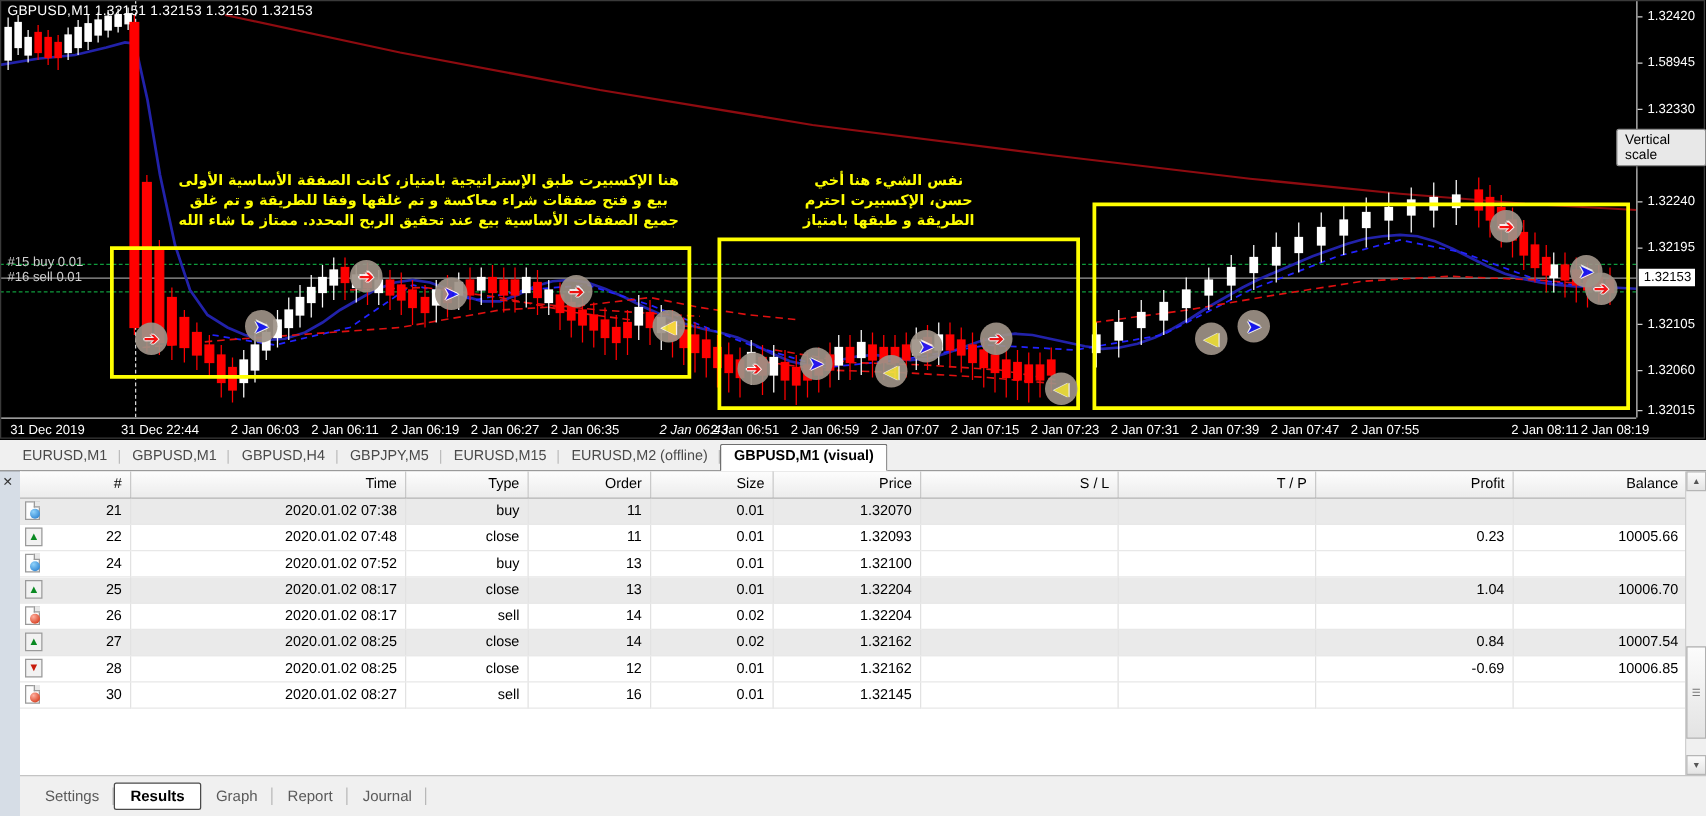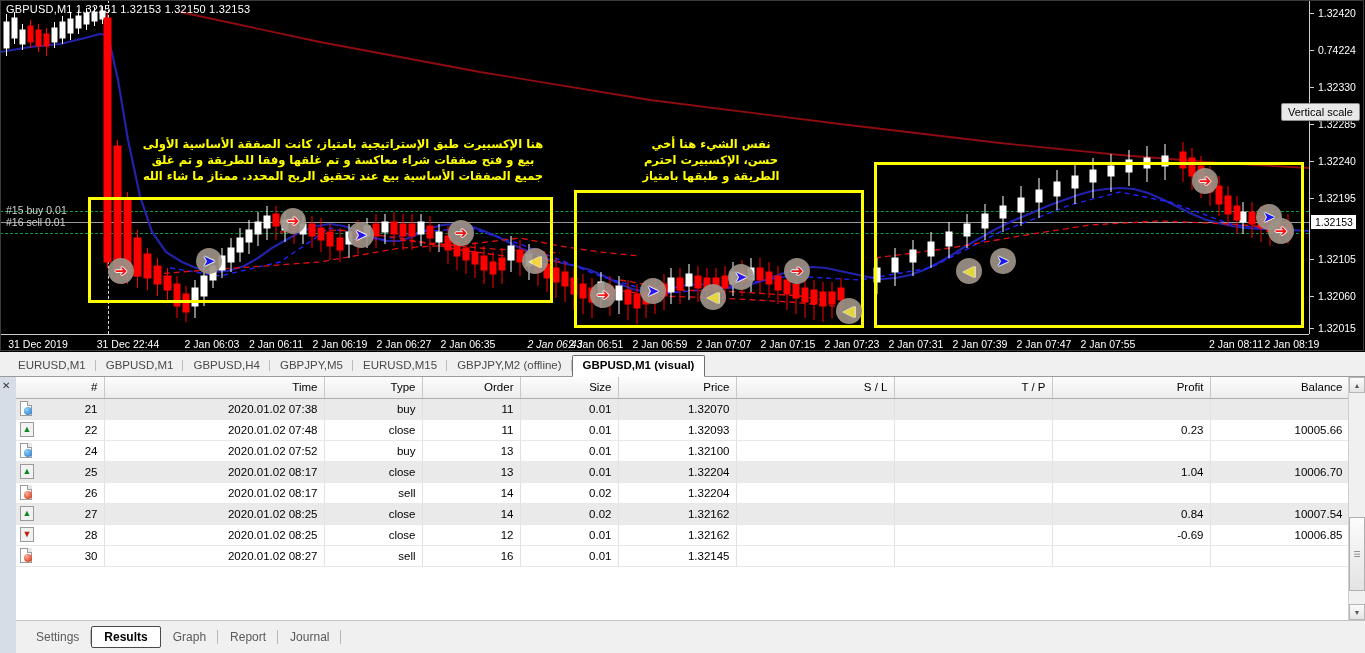--- a/index.html
+++ b/index.html
@@ -41,21 +41,21 @@
   .m-blue i{color:#1a1aff;text-shadow:0 0 1px #fff,1px 0 0 #fff,-1px 0 0 #fff,0 1px 0 #fff,0 -1px 0 #fff;}
   .m-yel i{color:#f5e642;text-shadow:0 0 1px #fff,1px 0 0 #fff,-1px 0 0 #fff;}
 
   
   .annot{position:absolute;color:#ffff00;font-size:11.5px;line-height:16px;text-align:center;
          direction:rtl;font-weight:bold;z-index:30;white-space:pre-line;
          font-family:"DejaVu Sans","Liberation Sans",sans-serif;}
 
   
   #vscale-tip{position:absolute;background:#e8e8e8;border:1px solid #8d8d8d;color:#000;font-size:11px;
-              padding:2px 6px;border-radius:2px;z-index:80;box-shadow:1px 1px 2px rgba(0,0,0,.4);}
+              padding:2px 6px;border-radius:2px;z-index:80;box-shadow:1px 1px 2px rgba(0,0,0,.4);margin-left:12px;}
 
   
   #chart-tabs{position:absolute;left:0;top:352px;width:1365px;height:25px;background:#f0f0f0;
               border-bottom:1px solid #9a9a9a;display:flex;align-items:flex-end;padding-left:8px;box-sizing:border-box;}
   .ctab{font-size:11.5px;color:#4a4a4a;padding:4px 10px 5px 10px;position:relative;white-space:nowrap;}
   .ctab:after{content:"";position:absolute;right:0;top:5px;bottom:5px;width:1px;background:#bcbcbc;}
   .ctab.active{background:#ffffff;border:1px solid #6f6f6f;border-bottom:1px solid #ffffff;color:#000;
                font-weight:bold;border-radius:2px 2px 0 0;margin-bottom:-1px;padding:3px 10px 5px 10px;}
   .ctab.active:after{display:none;}
 
@@ -467,21 +467,21 @@
 جميع الصفقات الأساسية بيع عند تحقيق الربح المحدد. ممتاز ما شاء الله</div>
 
   </div>
 
   <div id="chart-title">GBPUSD,M1  1.32151 1.32153 1.32150 1.32153</div>
 
   <div id="price-scale">
     <div class="pstick" style="top:13px;"></div>
       <div class="pslabel" style="top:13px;">1.32420</div>
     <div class="pstick" style="top:50px;"></div>
-      <div class="pslabel" style="top:50px;">0.74224</div>
+      <div class="pslabel" style="top:50px;">1.58945</div>
     <div class="pstick" style="top:87px;"></div>
       <div class="pslabel" style="top:87px;">1.32330</div>
     <div class="pstick" style="top:124px;"></div>
       <div class="pslabel" style="top:124px;">1.32285</div>
     <div class="pstick" style="top:161px;"></div>
       <div class="pslabel" style="top:161px;">1.32240</div>
     <div class="pstick" style="top:198px;"></div>
       <div class="pslabel" style="top:198px;">1.32195</div>
     <div class="pstick" style="top:259px;"></div>
       <div class="pslabel" style="top:259px;">1.32105</div>
@@ -519,21 +519,21 @@
 
   <div id="vscale-tip" style="left:1281px;top:103px;">Vertical scale</div>
 </div>
 
 <div id="chart-tabs">
   <div class="ctab">EURUSD,M1</div>
   <div class="ctab">GBPUSD,M1</div>
   <div class="ctab">GBPUSD,H4</div>
   <div class="ctab">GBPJPY,M5</div>
   <div class="ctab">EURUSD,M15</div>
-  <div class="ctab">GBPJPY,M2 (offline)</div>
+  <div class="ctab">EURUSD,M2 (offline)</div>
   <div class="ctab active">GBPUSD,M1 (visual)</div>
 </div>
 
 <div id="tester-strip"></div>
 <div id="tester-close">✕</div>
 <div id="tester-word">Tester</div>
 <div id="bottom-bg"></div>
 
 <div id="results">
   <table class="res">

